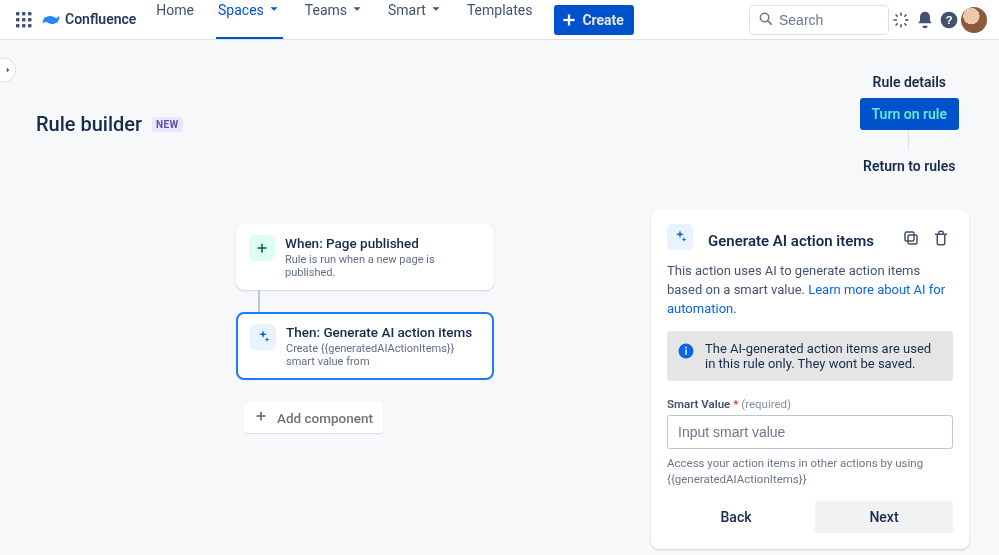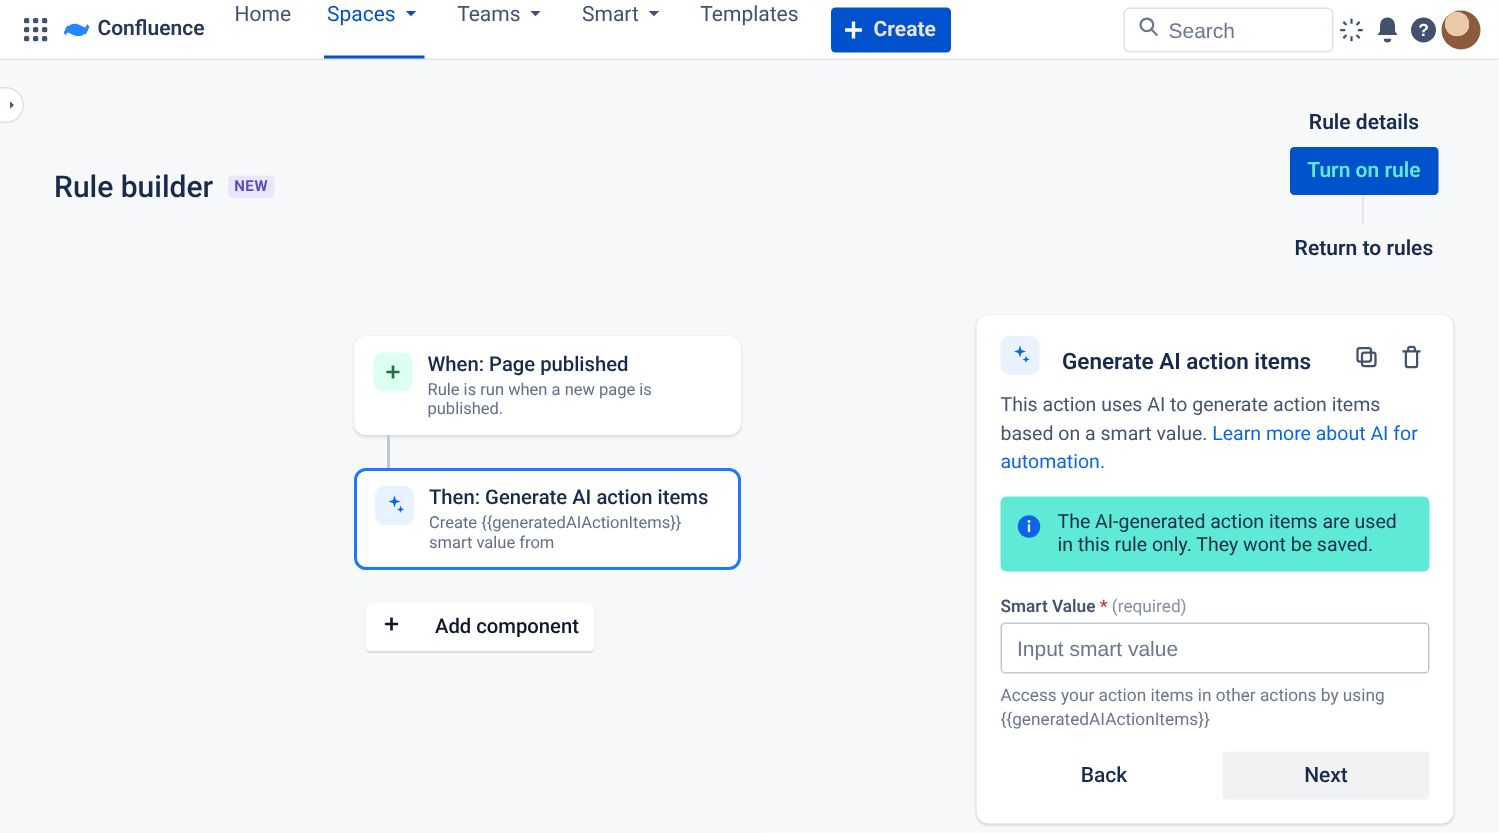--- a/index.html
+++ b/index.html
@@ -42,31 +42,31 @@
   
   .flow { position:absolute; left:200px; top:14px; width:258px; }
   .card { background:#fff; border-radius:8px; border:1px solid #fff; box-shadow: 0 1px 2px rgba(9,30,66,.15); padding:10px 12px; display:flex; gap:10px; align-items:flex-start; }
   .card .iconbox { width:26px; height:26px; border-radius:6px; display:flex; align-items:center; justify-content:center; flex-shrink:0; }
   .card-title { font-size:13.5px; font-weight:500; color:#172B4D; }
   .card-sub { font-size:11px; color:#626F86; margin-top:2px; }
   .card.when .iconbox { background:#DCFFF1; color:#216E4E; }
   .connector { width:2px; height:22px; background:#C1C7D0; margin: 0 0 0 22px; }
   .card.then { border:2px solid #1D7AFC; box-shadow:none; }
   .card.then .iconbox { background:#E9F2FF; color:#0C66E4; }
-  .add-component { margin: 22px 0 0 8px; display:inline-flex; align-items:center; gap:22px; background:#fff; font-weight:500; padding:7px 10px; border-radius:3px; box-shadow:0 1px 1px rgba(9,30,66,.12); cursor:pointer; color:#0f172a; font-size:13.5px;}
+  .add-component { margin: 22px 0 0 8px; display:inline-flex; align-items:center; gap:9px; background:#fff; font-weight:500; padding:7px 10px; border-radius:3px; box-shadow:0 1px 1px rgba(9,30,66,.12); cursor:pointer; color:#737373; font-size:13.5px;}
 
   
   .panel { position:absolute; right:0; top:0; width:318px; background:#fff; border-radius:8px; box-shadow:0 1px 2px rgba(9,30,66,.18); padding:14px 16px 16px; }
   .panel-head { display:flex; align-items:flex-end; gap:15px; }
   .panel-head .iconbox { width:26px; height:26px; border-radius:6px; background:#E9F2FF; color:#0C66E4; display:flex; align-items:center; justify-content:center; }
   .panel-title { font-weight:600; font-size:15px; }
   .panel-head-actions { margin-left:auto; display:flex; gap:6px; }
   .panel-desc { font-size:13px; color:#44546F; margin-top:12px; line-height:1.45; }
   .panel-desc a { color:#0C66E4; text-decoration:none; }
-  .infobox { margin-top:12px; background:#5eead4; border-radius:4px; padding:10px 12px 10px 10px; display:flex; gap:10px; align-items:flex-start; font-size:13px; color:#172B4D; }
+  .infobox { margin-top:12px; background:#e5e5e5; border-radius:4px; padding:10px 12px 10px 10px; display:flex; gap:10px; align-items:flex-start; font-size:13px; color:#172B4D; }
   .infobox .info-icon { width:18px; height:18px; color:#0C66E4; flex-shrink:0; margin-top:1px; }
   .field-label { margin-top:16px; font-size:11.5px; font-weight:600; color:#44546F; }
   .field-label .req { color:#C9372C; }
   .field-label .muted { color:#8590A2; font-weight:400; }
   .text-input { margin-top:4px; width:100%; height:34px; border:1px solid #C1C7D0; border-radius:3px; padding:0 10px; font-size:14px; color:#172B4D; }
   .text-input::placeholder { color:#6B778C; }
   .helper { font-size:11.5px; color:#6B778C; margin-top:6px; line-height:1.4; }
   .panel-footer { display:flex; gap:10px; margin-top:14px; }
   .panel-footer .btn { flex:1; height:32px; display:flex; align-items:center; justify-content:center; font-weight:500; border-radius:3px; cursor:pointer; }
   .panel-footer .btn.next { background:#091E420F; }

